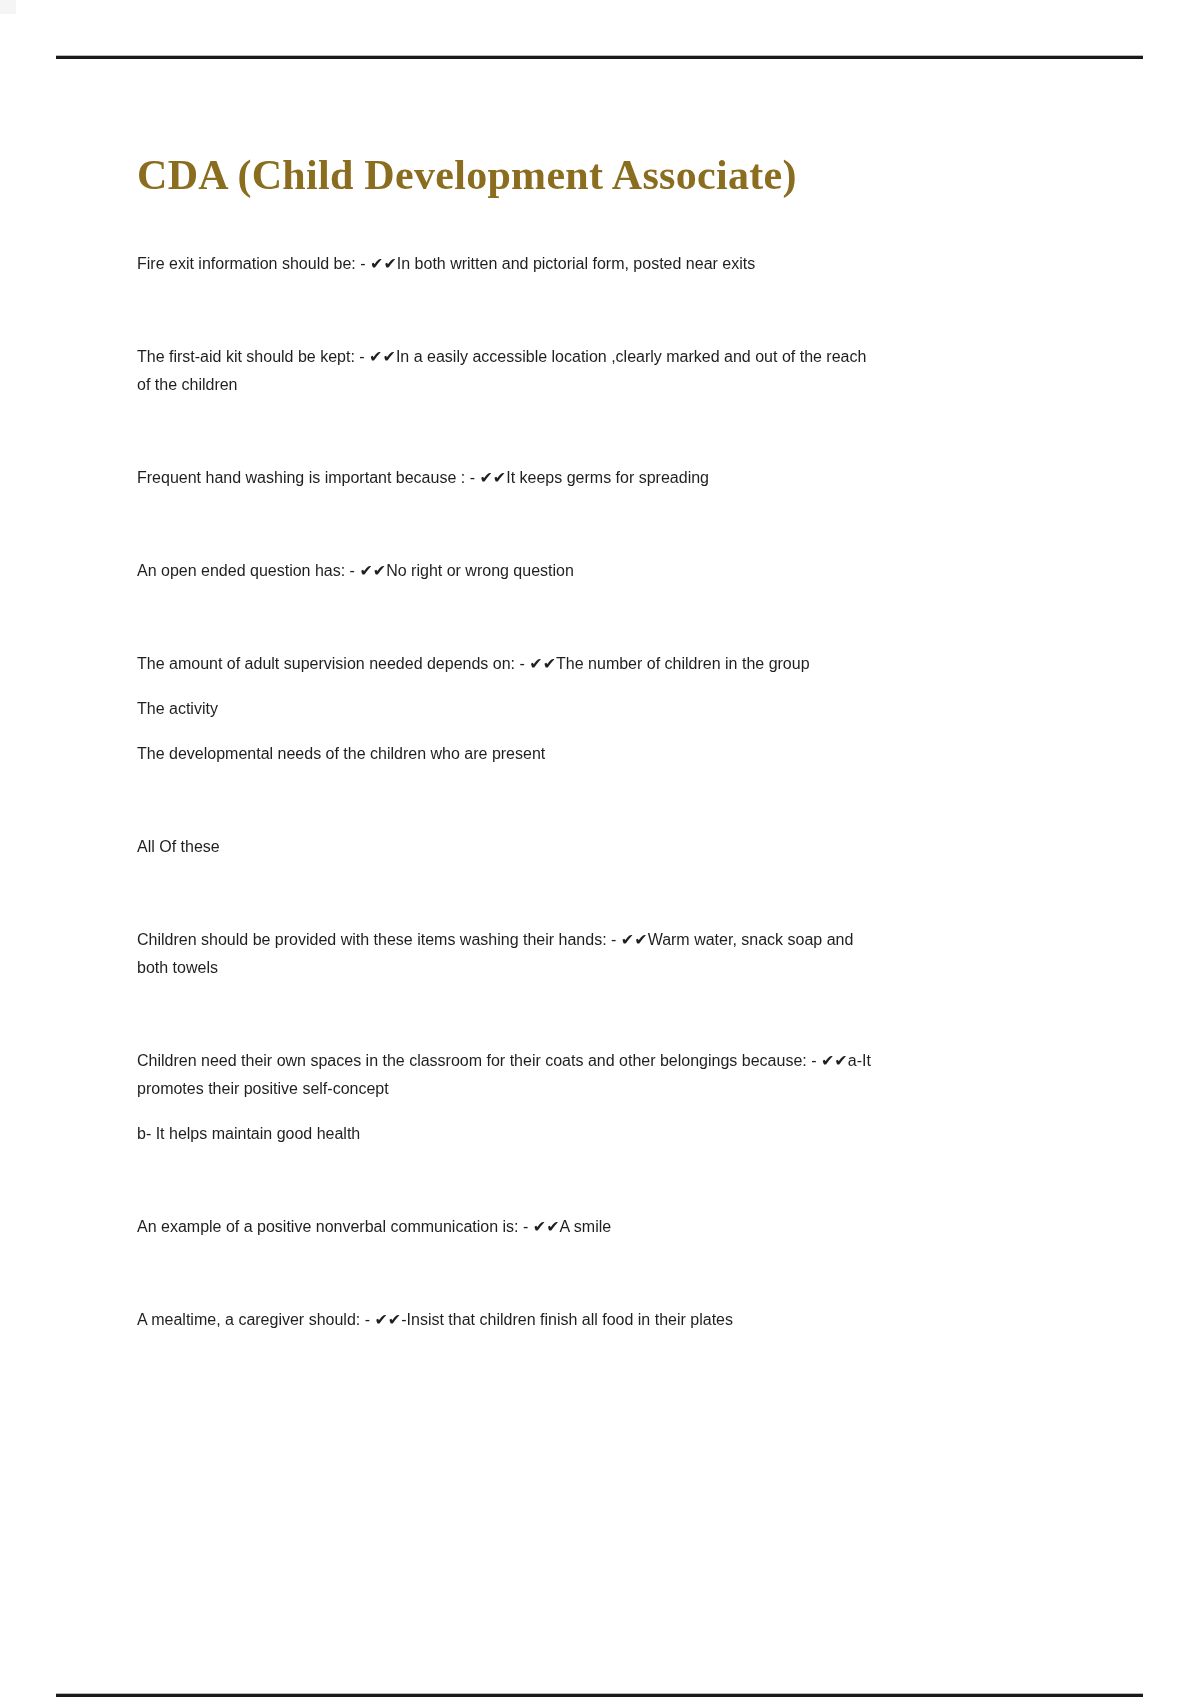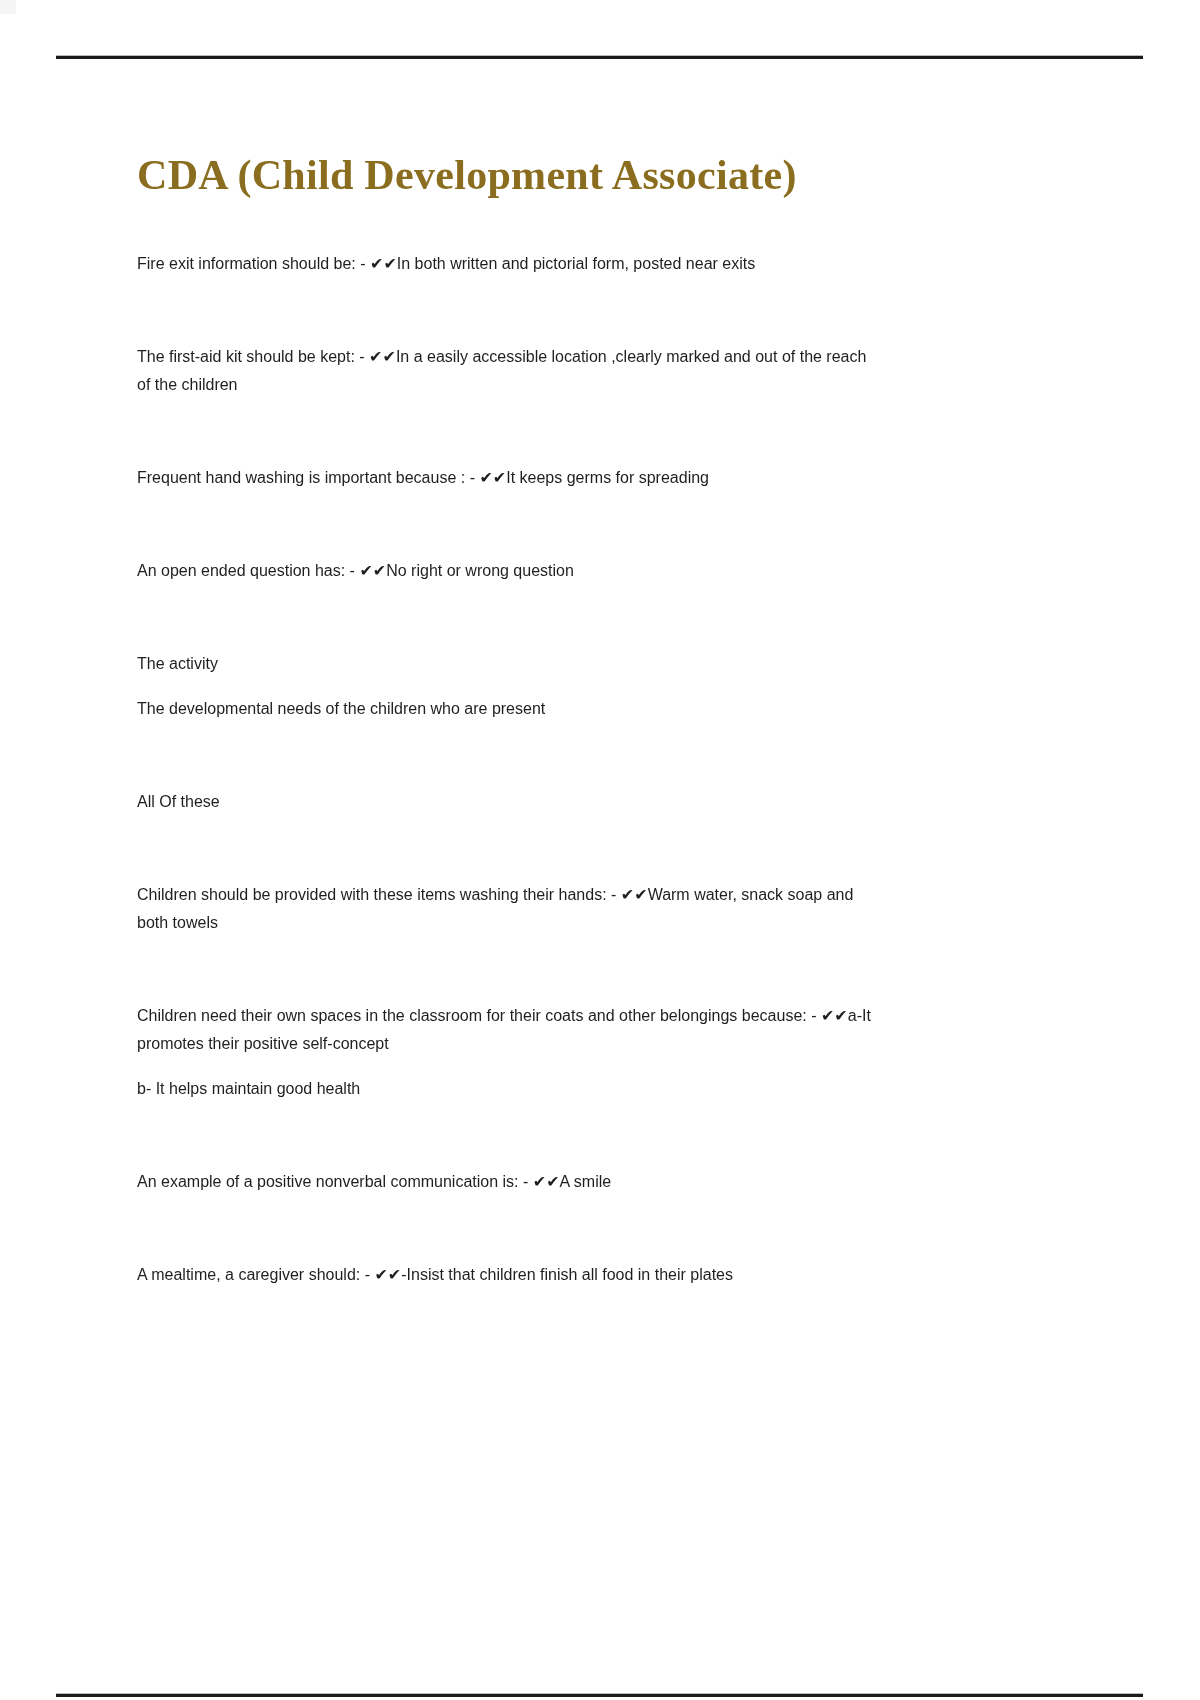--- a/index.html
+++ b/index.html
@@ -82,20 +82,23 @@
 
   <div class="block">
     <div class="line">Frequent hand washing is important because : - ✔✔It keeps germs for spreading</div>
   </div>
 
 
   <div class="block">
     <div class="line">An open ended question has: - ✔✔No right or wrong question</div>
   </div>
 
+  <div class="block tight">
+    <div class="line">The amount of adult supervision needed depends on: - ✔✔The number of children in the group</div>
+  </div>
 
   <div class="block tight">
     <div class="line">The activity</div>
   </div>
 
   <div class="block">
     <div class="line">The developmental needs of the children who are present</div>
   </div>
 
   <div class="block">

